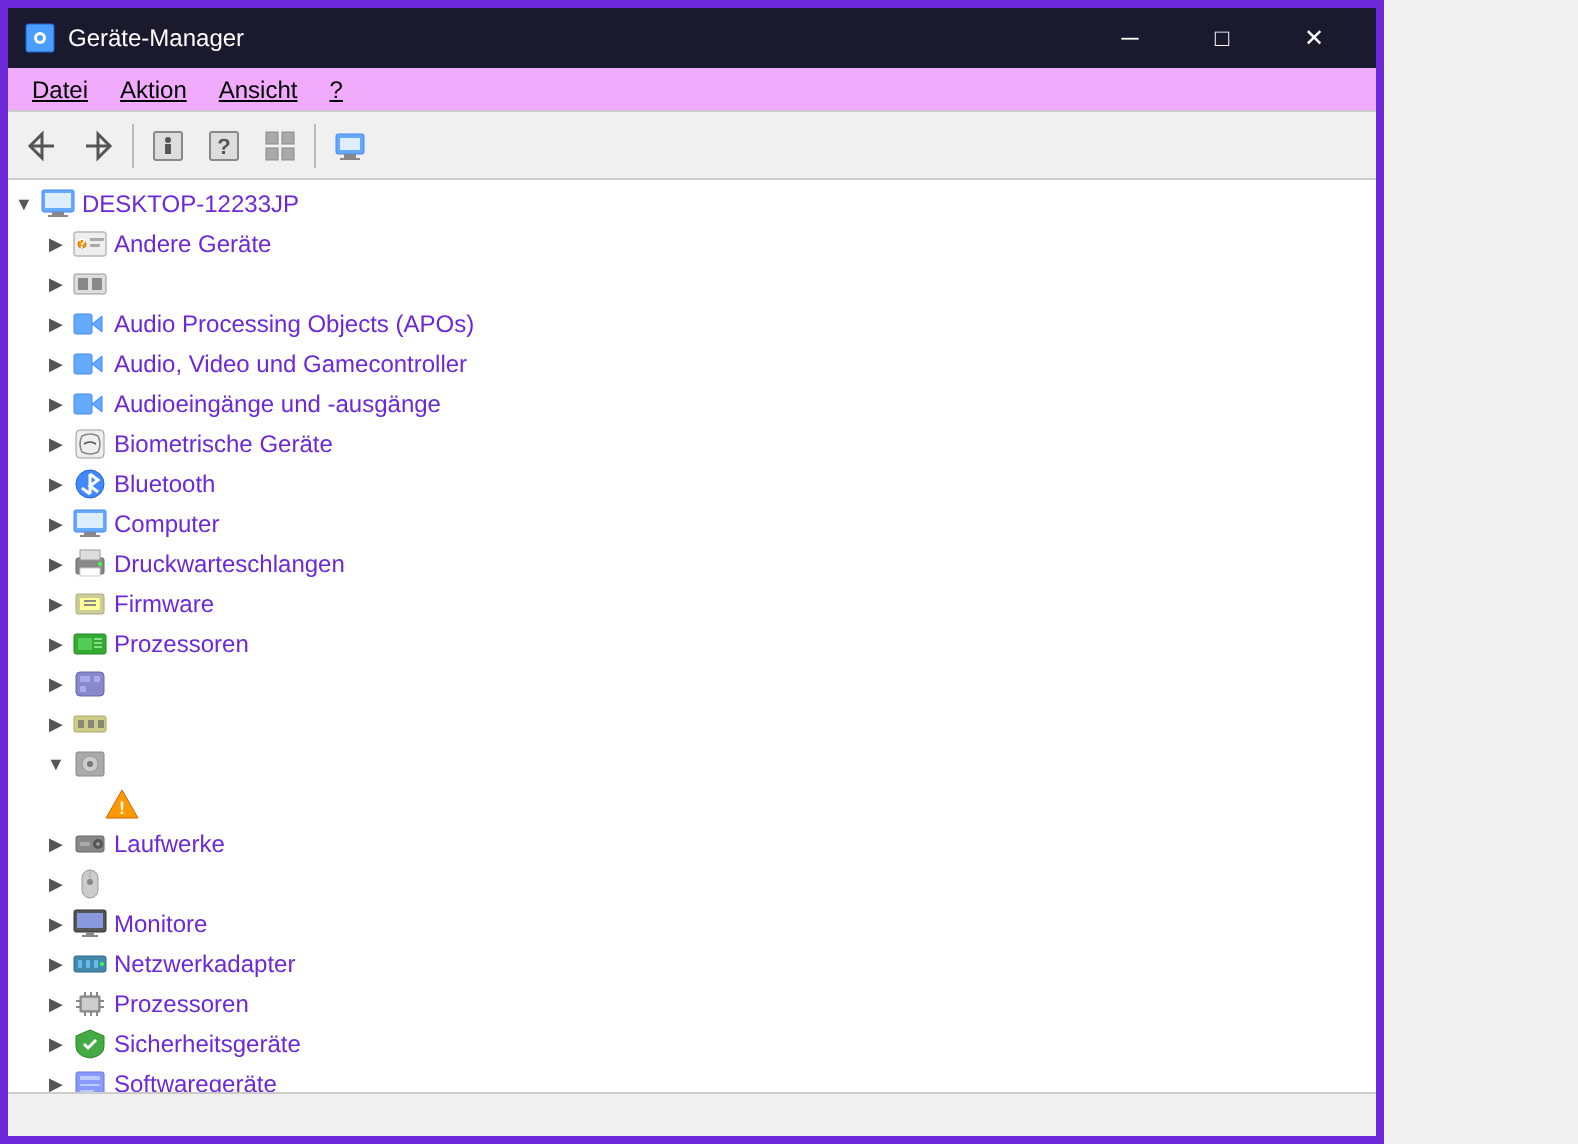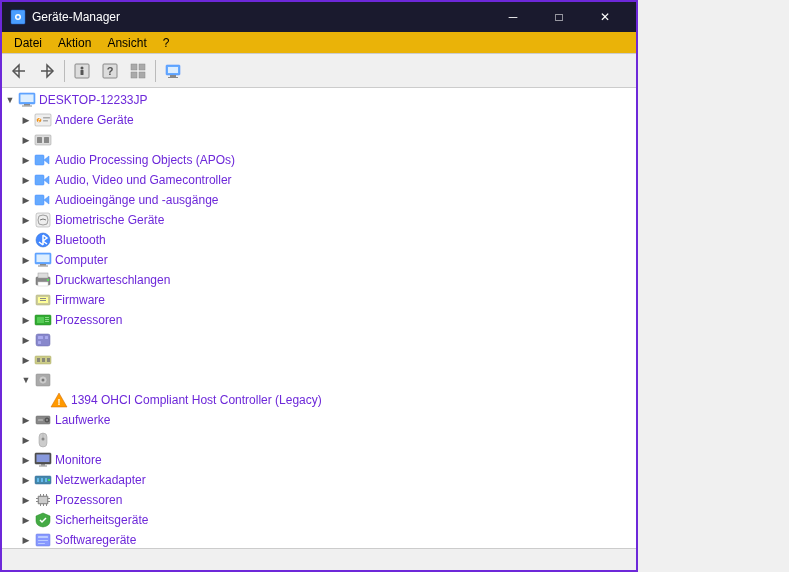--- a/index.html
+++ b/index.html
@@ -5,25 +5,25 @@
     * { margin: 0; padding: 0; box-sizing: border-box; }
     body {
       font-family: 'Segoe UI', Tahoma, sans-serif;
       font-size: 12px;
       background: #f0f0f0;
       width: 789px;
       height: 572px;
       overflow: hidden;
     }
     .window {
-      width: 638px;
+      width: 692px;
       height: 572px;
       display: flex;
       flex-direction: column;
-      border: 2px solid #6d28d9;
+      border: 4px solid #6d28d9;
     }
     .title-bar {
       background: #1a1a2e;
       color: white;
       display: flex;
       align-items: center;
       padding: 0 8px;
       height: 30px;
       flex-shrink: 0;
     }
@@ -49,26 +49,27 @@
       border: none;
       background: transparent;
       color: white;
       font-size: 12px;
       cursor: pointer;
       display: flex;
       align-items: center;
       justify-content: center;
     }
     .menu-bar {
-      background: #eab308;
+      background: #f0abfc;
       display: flex;
       padding: 2px 4px;
       border-bottom: 1px solid #ccc;
       height: 22px;
       flex-shrink: 0;
+      text-decoration: underline;
     }
     .menu-item {
       padding: 2px 8px;
       cursor: pointer;
       font-size: 12px;
     }
     .toolbar {
       background: #f0f0f0;
       display: flex;
       align-items: center;
@@ -421,21 +422,20 @@
           <div class="tree-item">
             <span class="tree-indent"></span>
             <span class="tree-indent"></span>
             <span class="tree-expand"> </span>
             <span class="tree-icon">
               <svg width="18" height="16" viewBox="0 0 18 16">
                 <polygon points="9,1 17,15 1,15" fill="#f90" stroke="#c60" stroke-width="0.5"></polygon>
                 <text x="9" y="13" text-anchor="middle" font-size="9" font-weight="bold" fill="white">!</text>
               </svg>
             </span>
-            <span class="tree-label">1394 OHCI Compliant Host Controller (Legacy)</span>
           </div>
           <div class="tree-item">
             <span class="tree-indent"></span>
             <span class="tree-expand">▶</span>
             <span class="tree-icon">
               <svg width="18" height="16" viewBox="0 0 18 16">
                 <rect x="2" y="4" width="14" height="8" rx="1" fill="#888" stroke="#666" stroke-width="0.5"></rect>
                 <circle cx="13" cy="8" r="2.5" fill="#555"></circle>
                 <circle cx="13" cy="8" r="1" fill="#999"></circle>
                 <rect x="4" y="7" width="5" height="2" rx="0.5" fill="#aaa"></rect>

